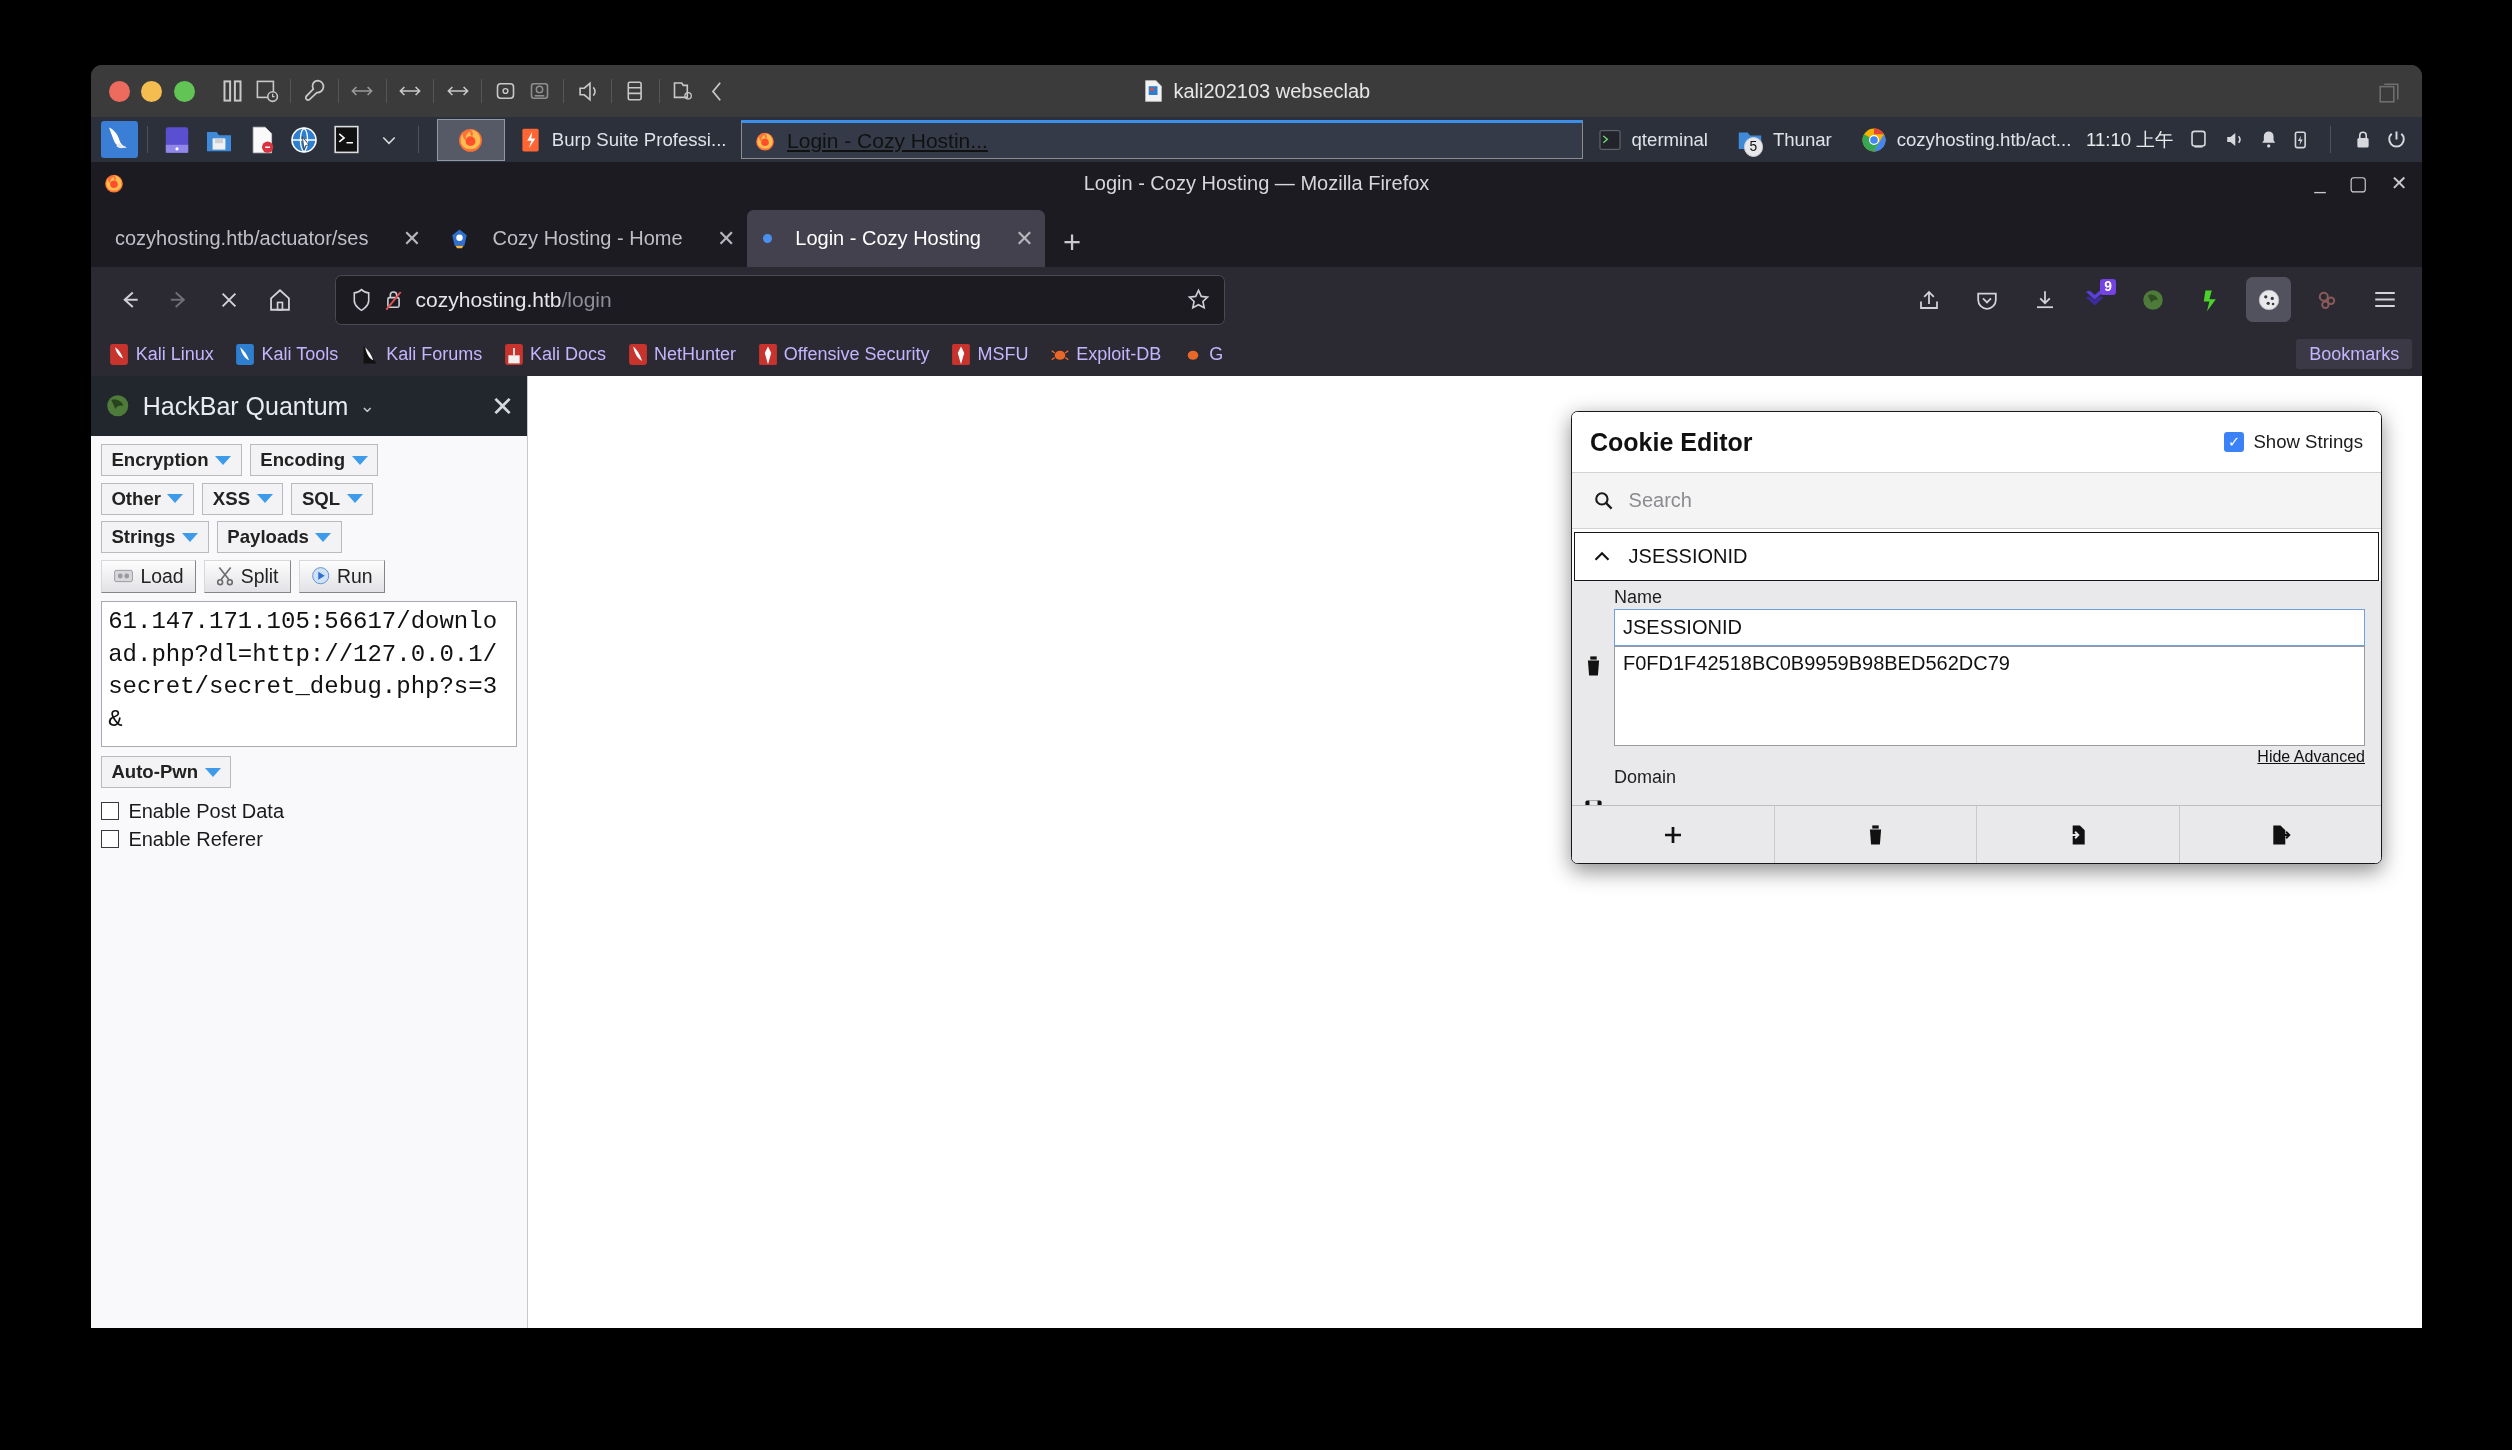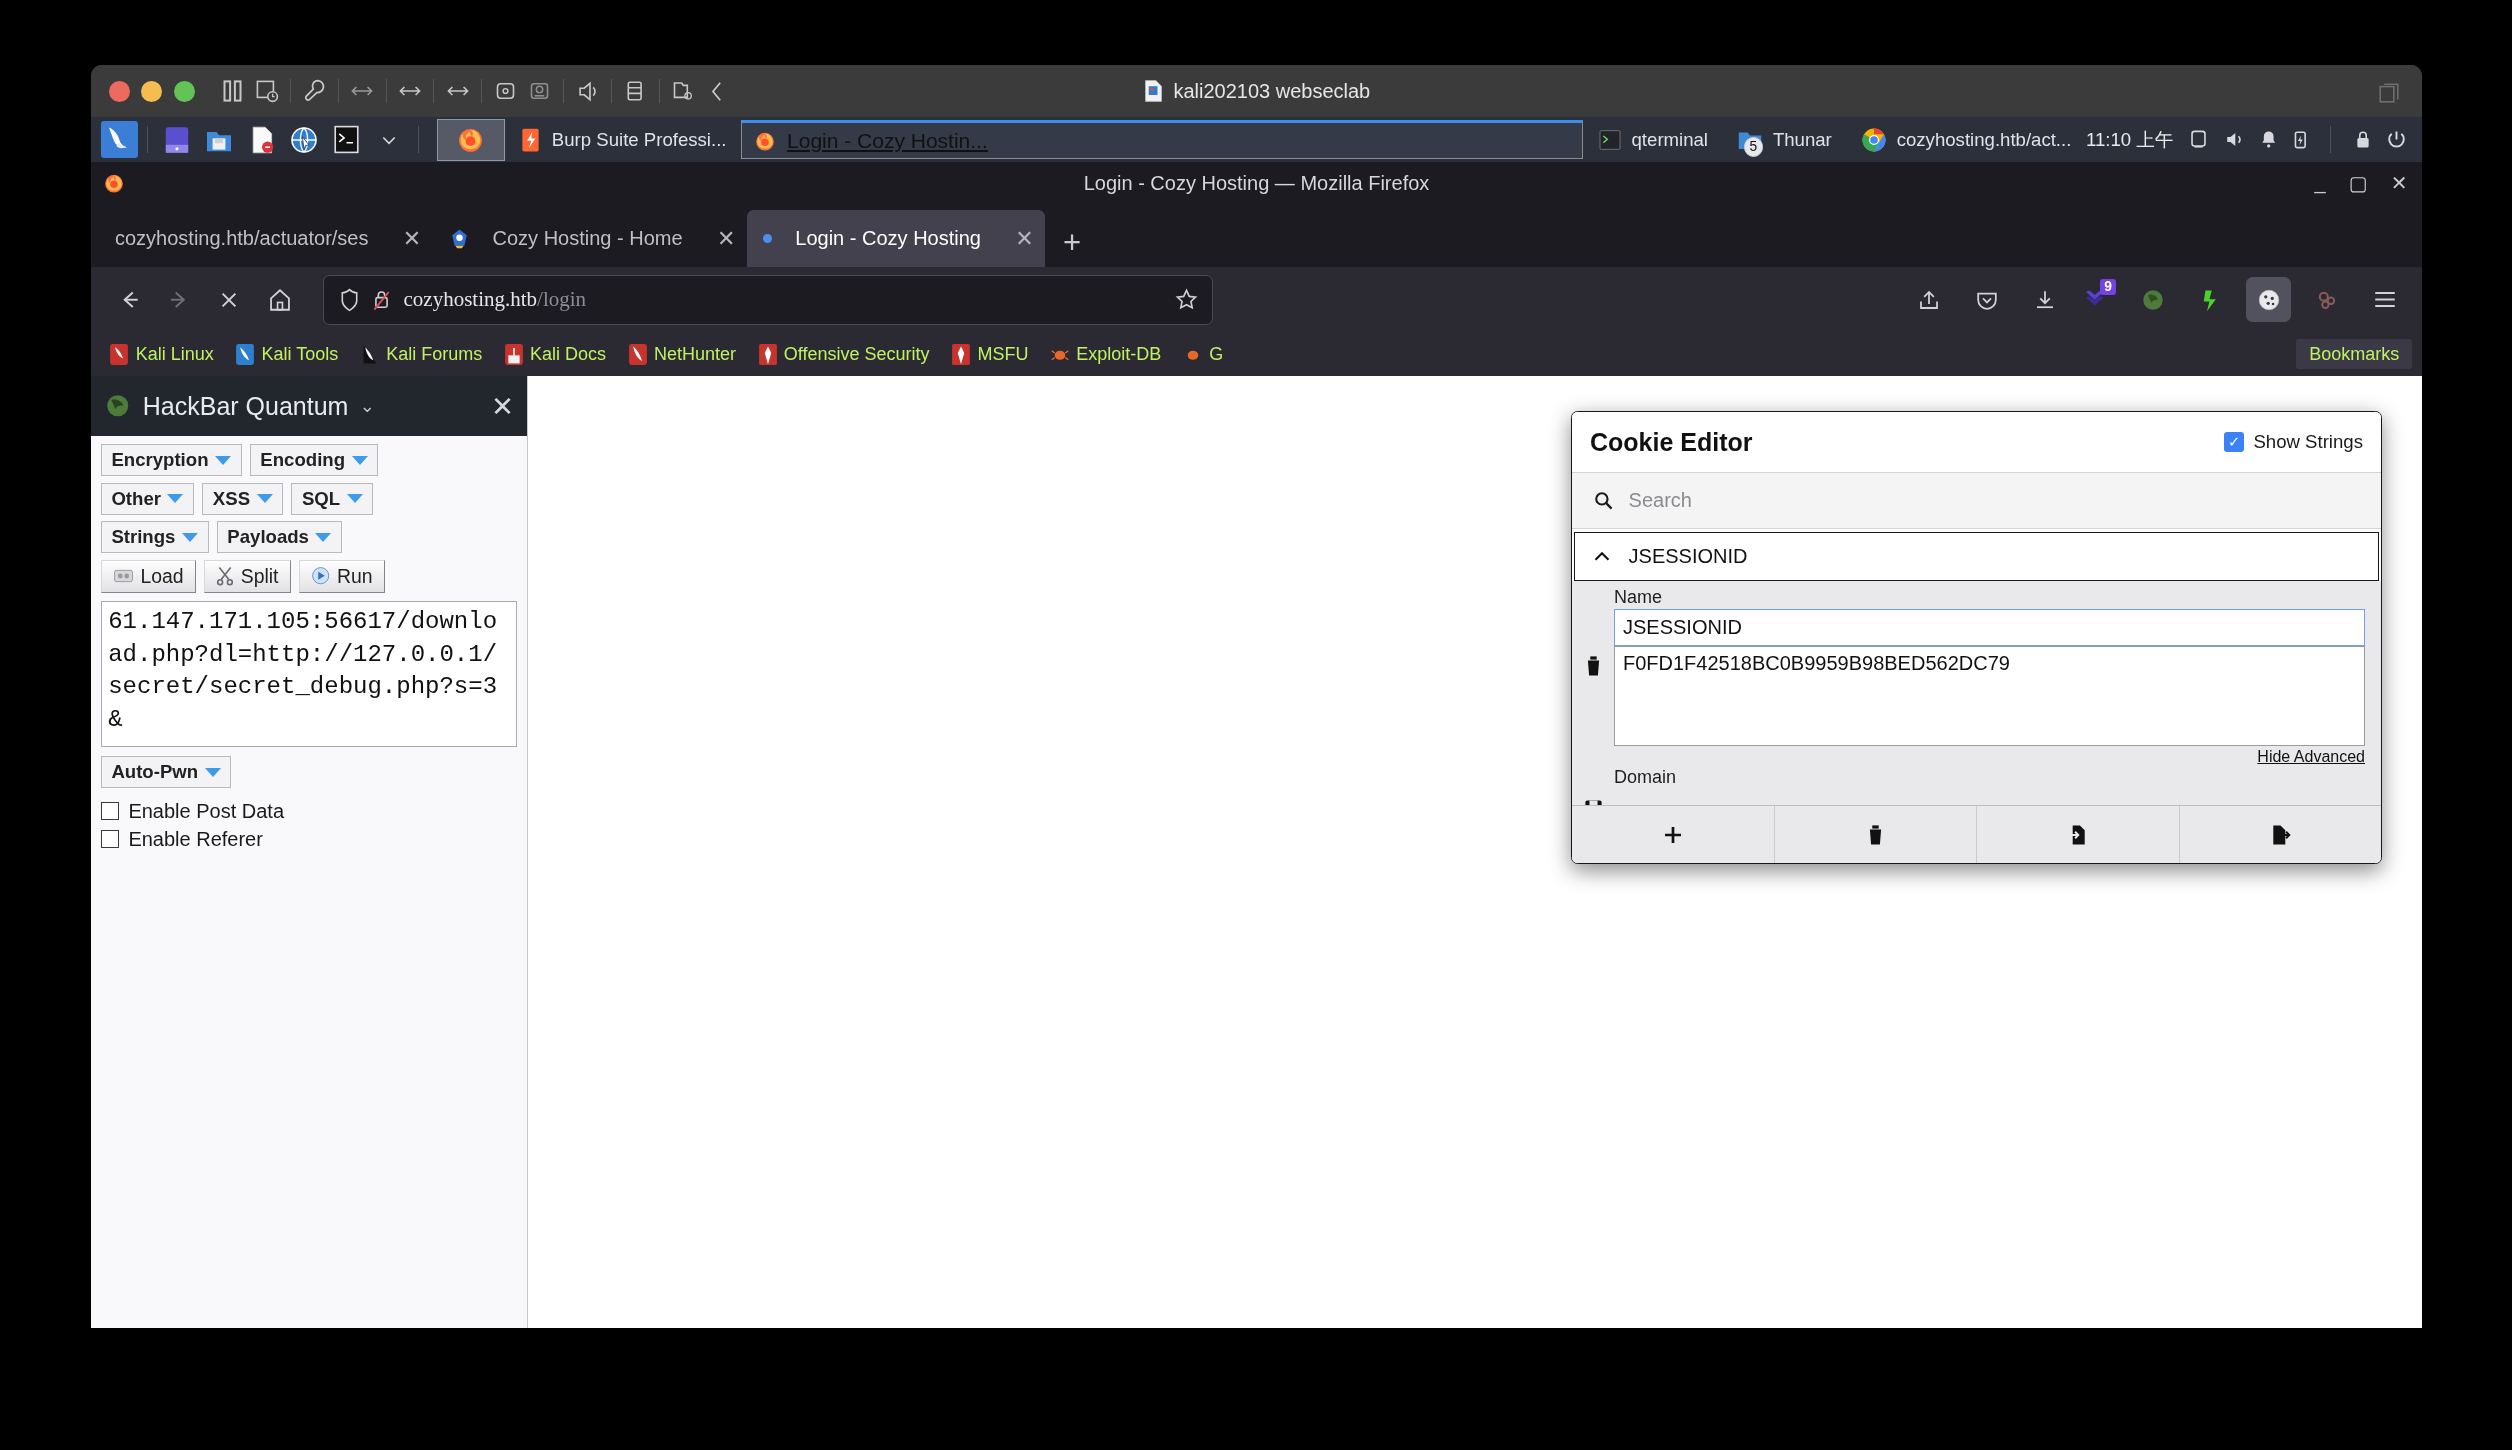--- a/index.html
+++ b/index.html
@@ -118,41 +118,41 @@
   #newtab { color:#c9c9cf; font-size: 31px; padding: 0 18px 6.5px 18px; }
 
   
   #navbar {
     height: 65px; background: #2b2a33;
     display:flex; align-items:center; gap: 3.2px; padding: 0 14.6px;
   }
   .navbtn { width: 47px; height: 47px; display:flex; align-items:center; justify-content:center; color:#d2d2d7; }
   .navbtn.dim { color:#6f6f79; }
   #urlbar {
-    flex: 0 0 890px; margin-left: 17px;
+    flex: 0 0 890px; margin-left: 29px;
     height: 50px; background:#1c1b22; border:0.8px solid #4a4a52; border-radius: 6.5px;
     display:flex; align-items:center; gap: 11.3px; padding: 0 14.6px;
-    color:#e5e5ea; font-size: 21px; font-family: Liberation Serif, serif;
+    color:#e5e5ea; font-size: 21px;
   }
   #urlbar .urltext .dim { color: #8d8d96; }
   #urlbar .star { margin-left: auto; color:#cfcfd6; }
   .navright { display:flex; align-items:center; gap: 13px; margin-left: auto; }
   .ext-ic { width: 45px; height:45px; display:flex; align-items:center; justify-content:center; position:relative; border-radius:6.5px;}
   .ext-ic.hl { background: #52525e; }
   .badge {
     position:absolute; right: 1.6px; top: 1.6px;
     background:#7542e4; color:#fff; font-size: 13.8px; font-weight:bold;
     border-radius: 3.2px; padding: 0.8px 4px; line-height: 1.1;
   }
 
   
   #bookmarks {
     height: 44px; background:#2b2a33;
     display:flex; align-items:center; gap: 3.2px; padding: 0 9.7px;
-    color:#bef264; font-size: 18px; white-space: nowrap; overflow: hidden;
+    color:#c4b5fd; font-size: 18px; white-space: nowrap; overflow: hidden;
   }
   .bm { display:flex; align-items:center; gap: 7.3px; padding: 3.2px 9.7px; }
   .bmico { width: 18px; height: 21px; display:block; }
 
   
   #content { position:absolute; left:0; top: 214px; right:0; bottom:0; background:#ec4899; }
 
   
   #sidebar {
     position:absolute; left:0; top:0; width: 437px; height: 100%;

